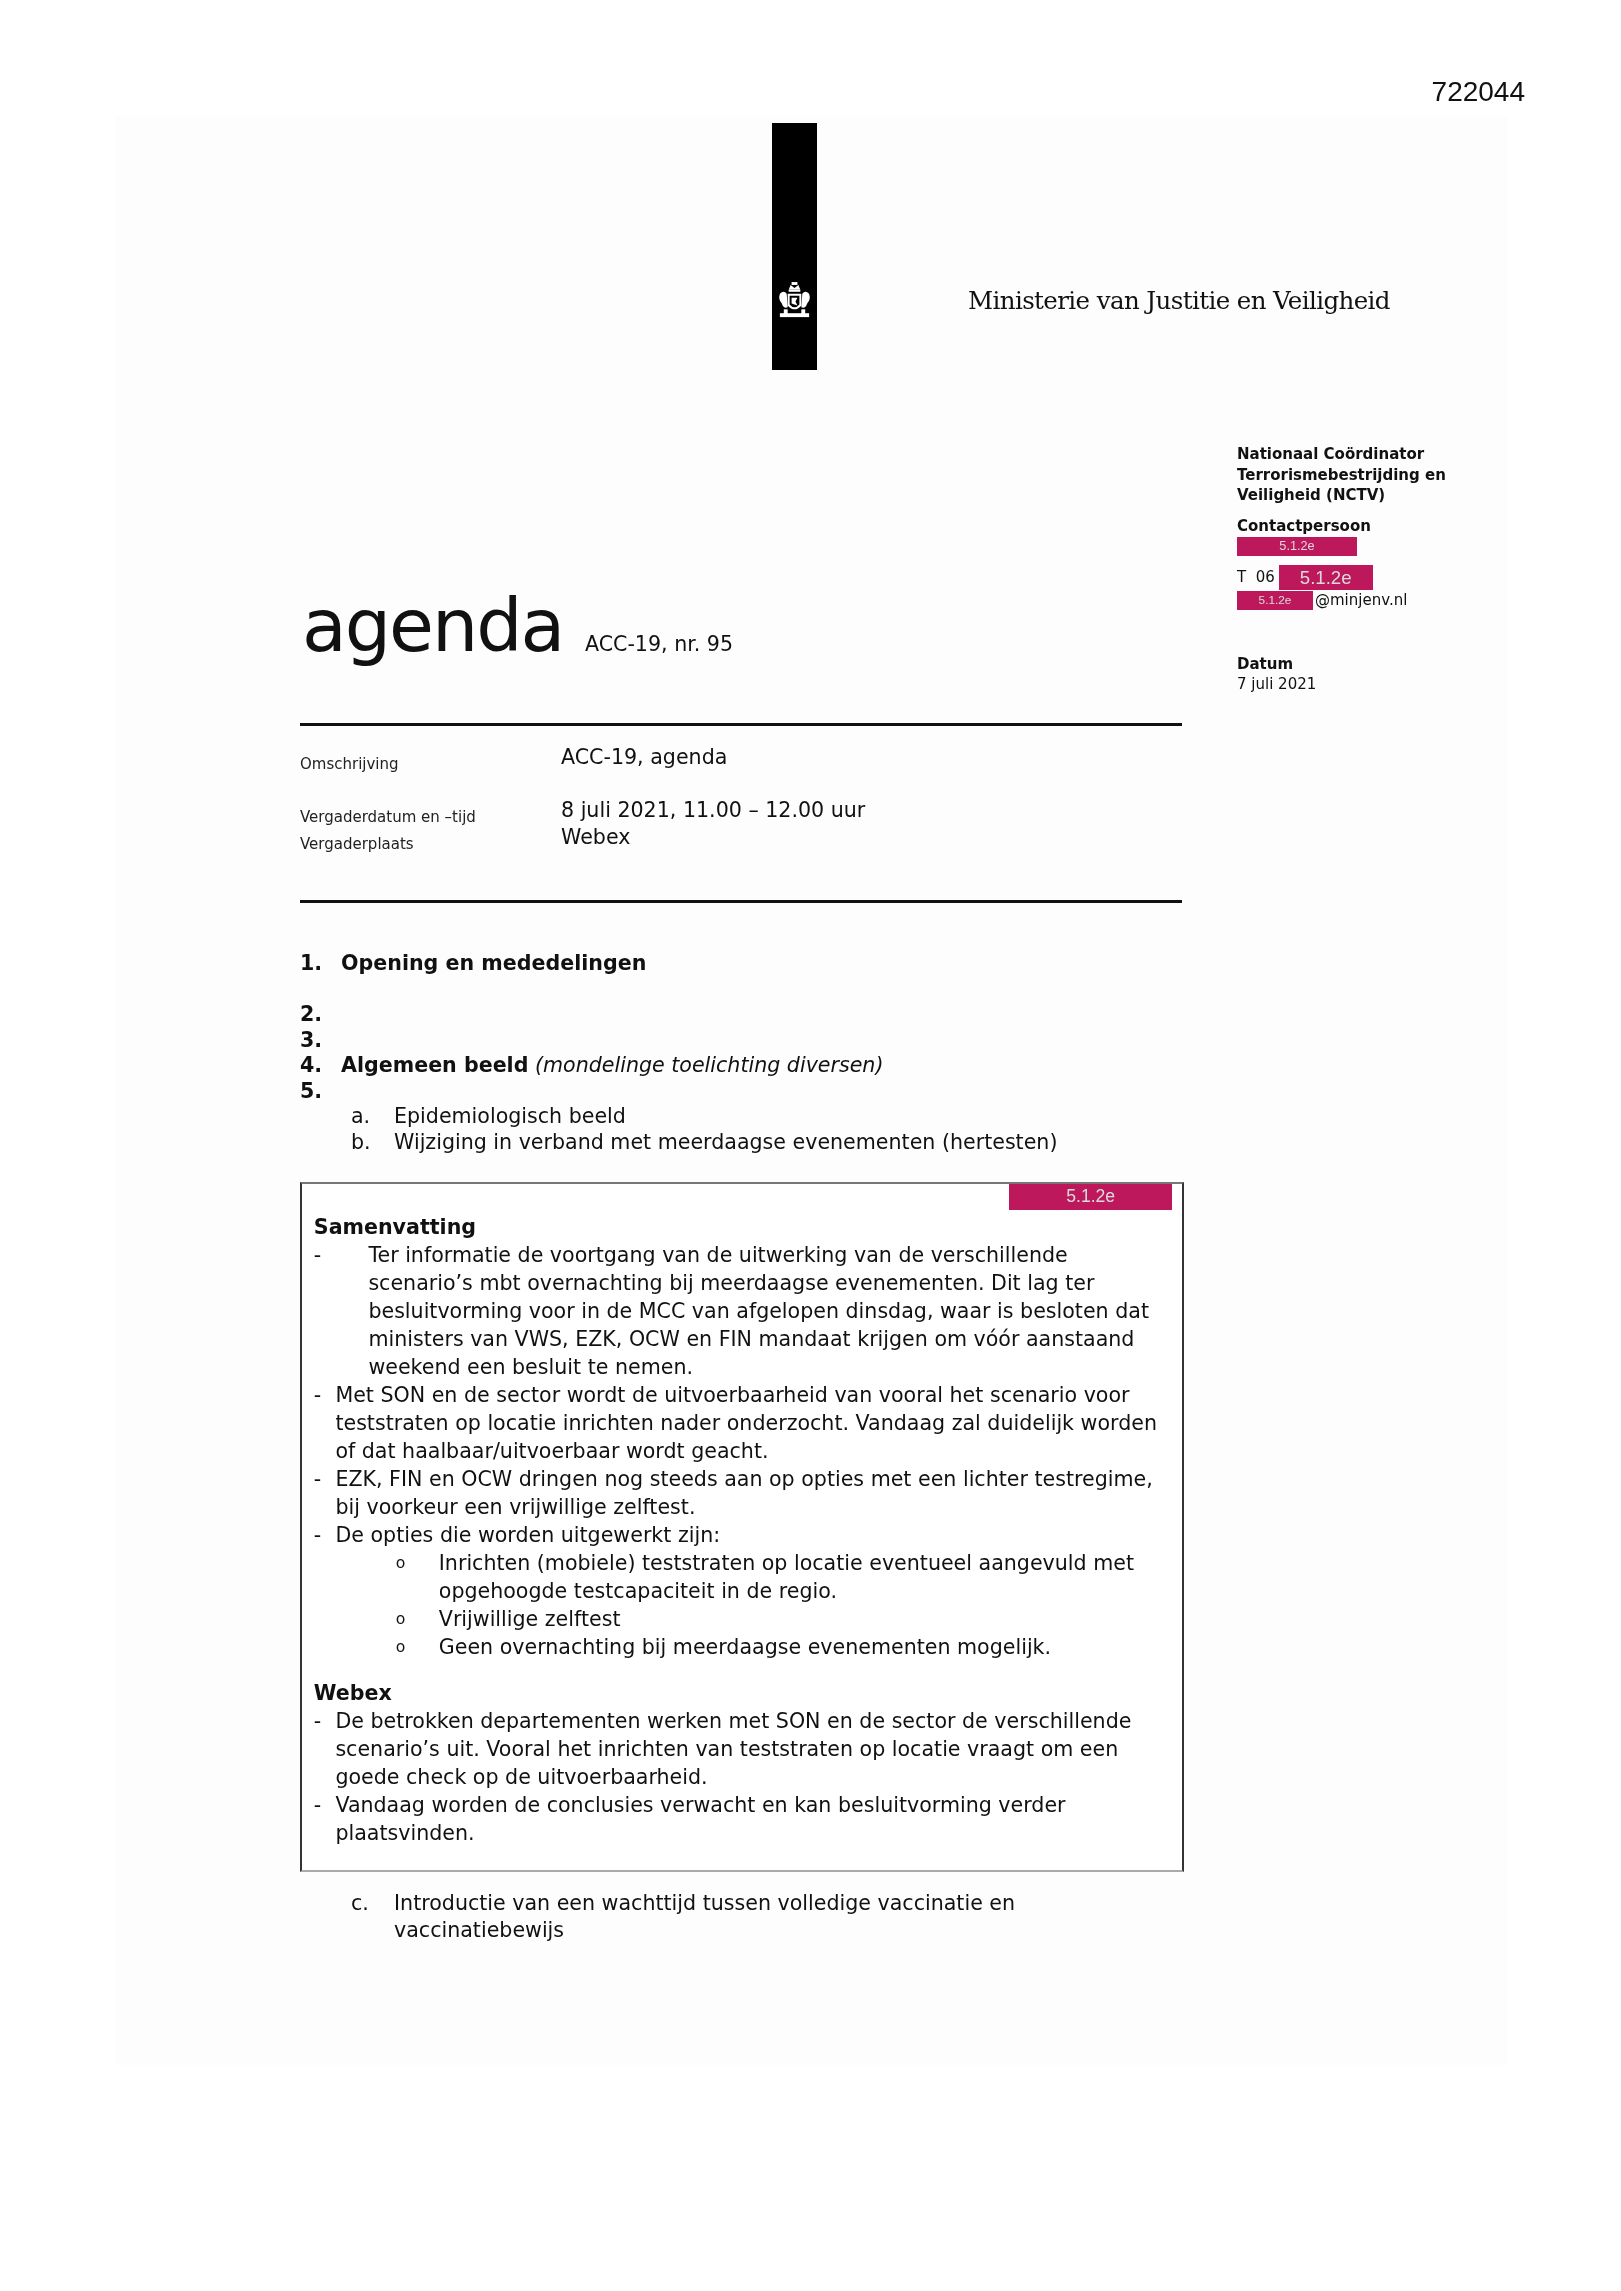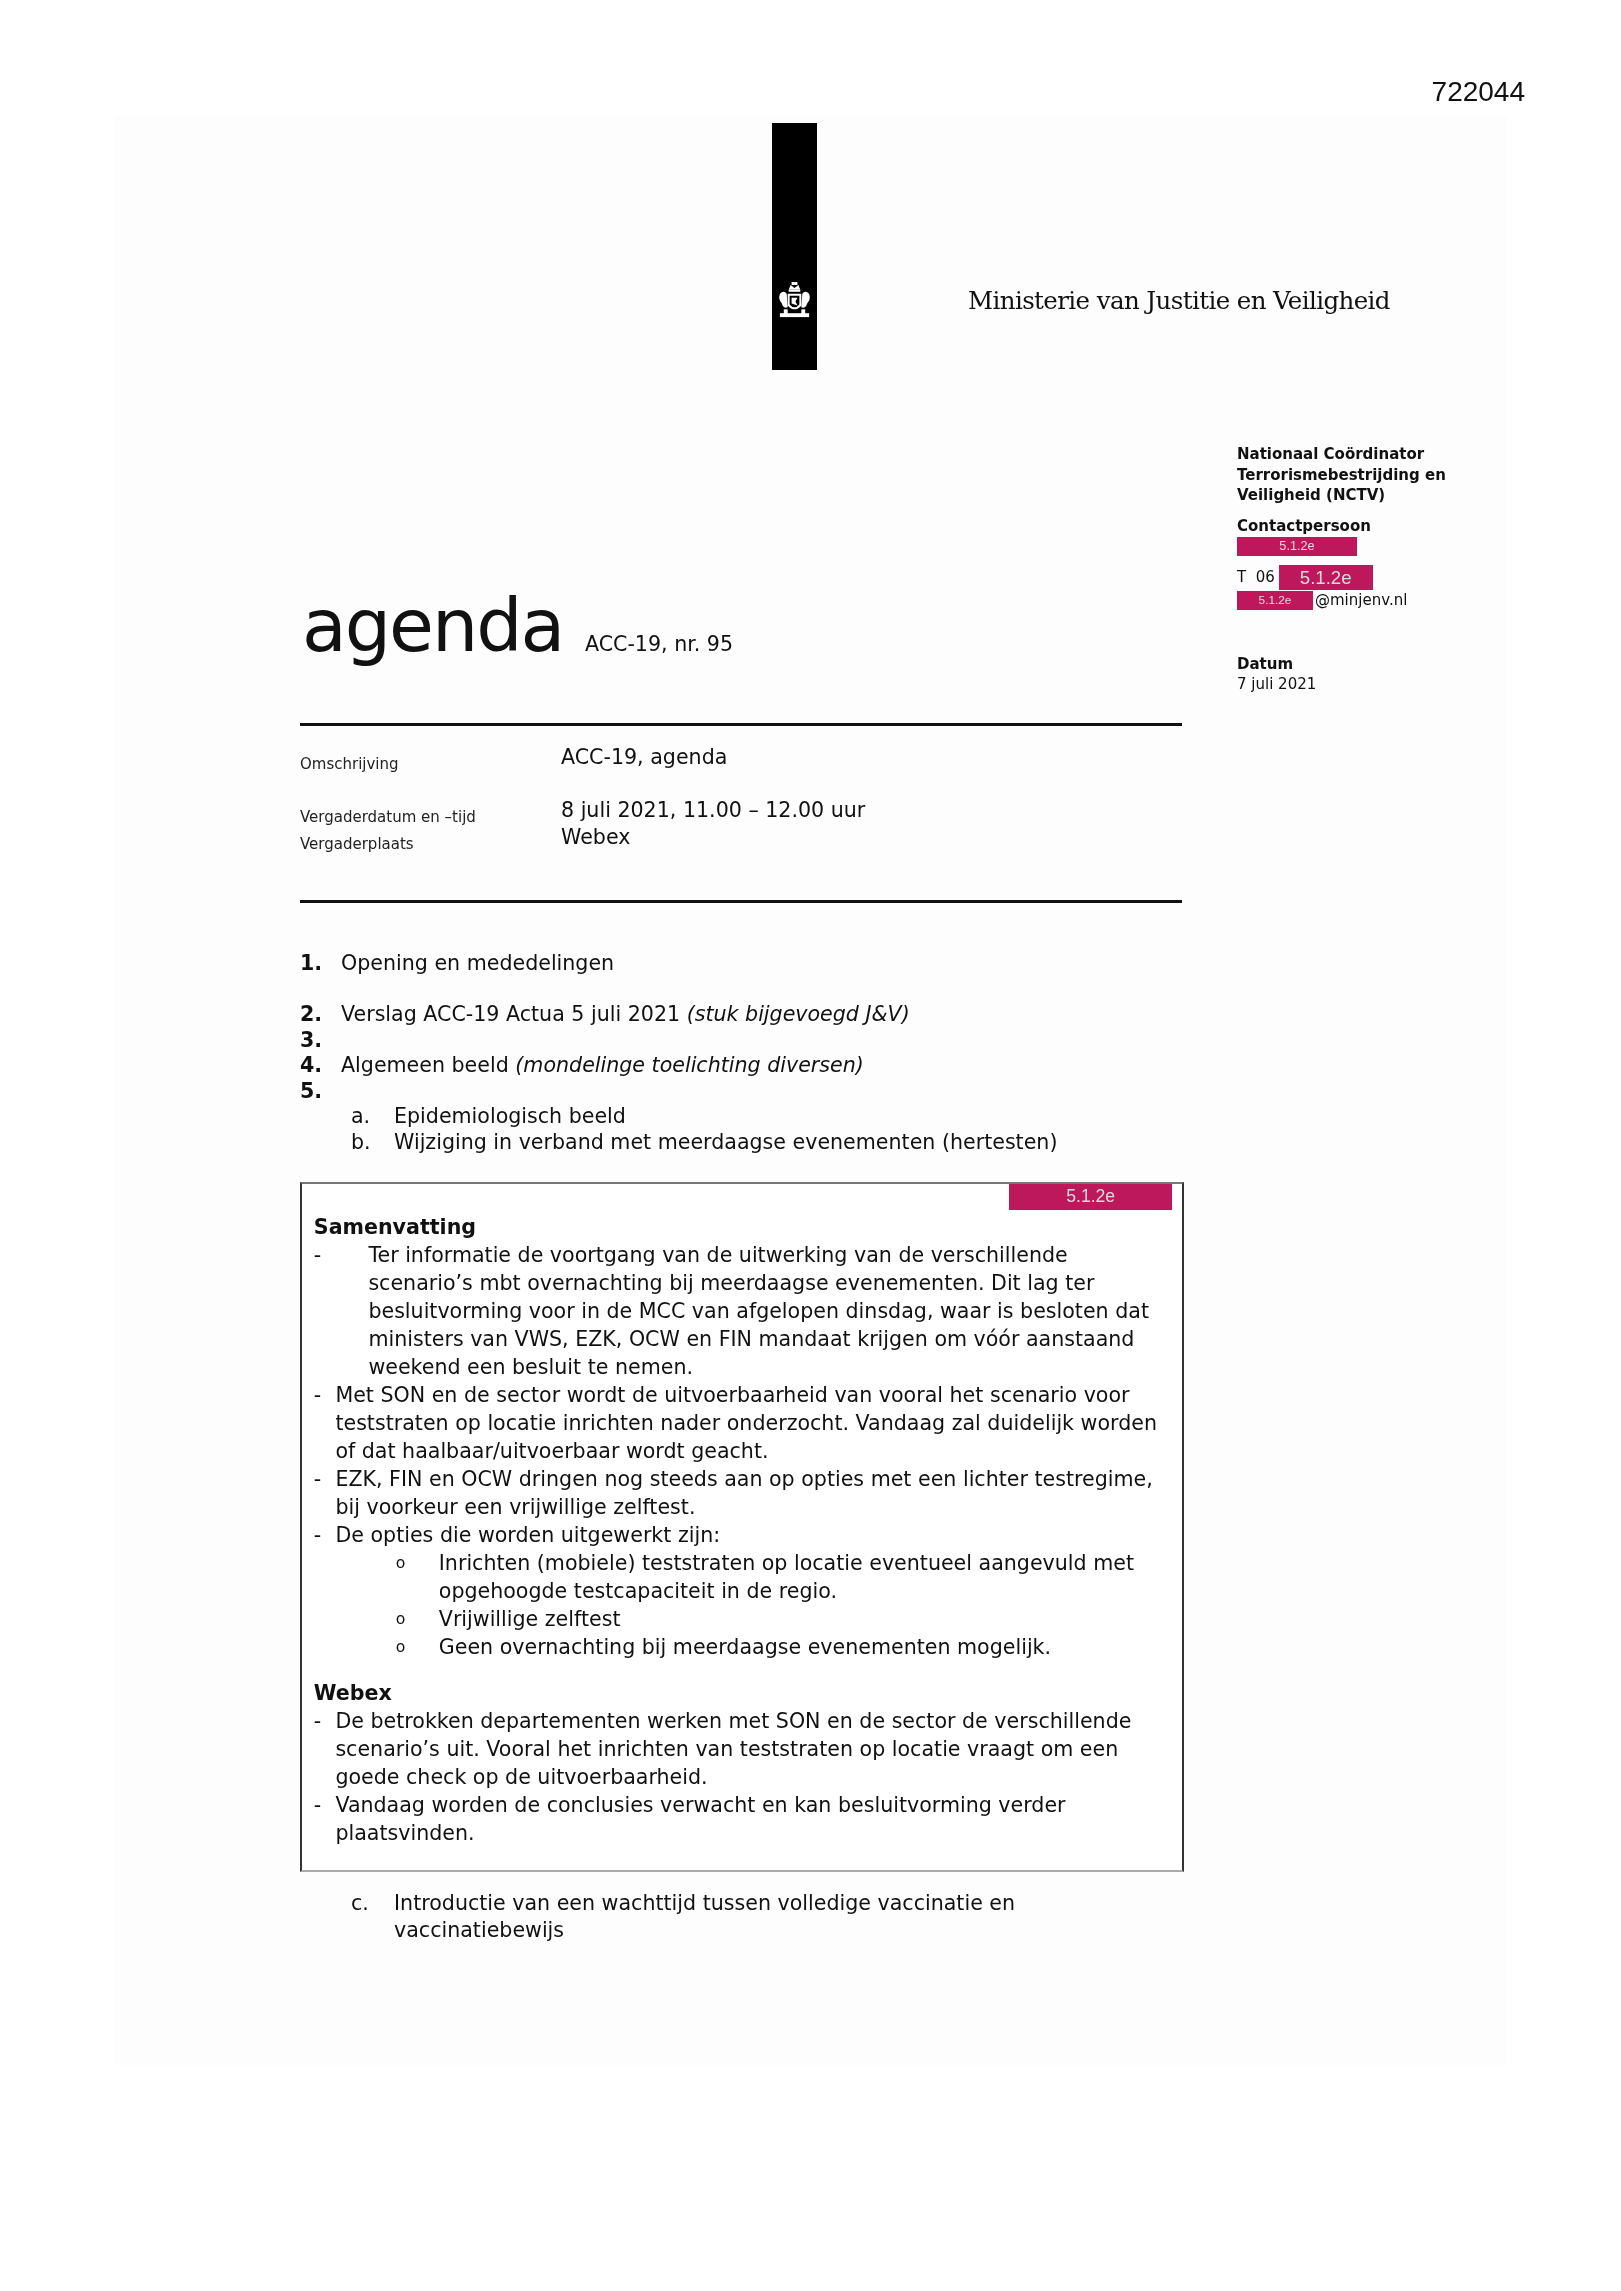--- a/index.html
+++ b/index.html
@@ -29,21 +29,21 @@
 
     .hr { position: absolute; left: 300px; width: 882px; height: 2.9px; background: #111; }
     .meta { position: absolute; left: 300px; width: 882px; }
     .meta-row { display: flex; position: absolute; left: 0; width: 882px; }
     .meta-label { width: 261px; font-size: 15px; color: #222; }
     .meta-value { font-size: 20.6px; color: #111; }
 
     .agenda { position: absolute; left: 300px; top: 951px; width: 882px; font-size: 20.6px; line-height: 25.5px; }
     .ag-item { display: flex; }
     .ag-num { width: 41px; font-weight: bold; }
-    .ag-text b { font-weight: normal; }
+    .ag-text b { font-weight: bold; }
     .ag-text i { font-style: italic; }
     .sub { display: flex; padding-left: 51px; font-size: 20.6px; line-height: 25.5px; }
     .sub-l { width: 43px; }
 
     .box { position: absolute; left: 300px; top: 1182px; width: 880px; height: 686px; border: 2px solid #333; border-top-color: #777; border-bottom-color: #aaa; background: #fff; }
     .box-redact { position: absolute; right: 9.8px; top: 0; width: 163px; height: 25.5px; font-size: 17.6px; line-height: 25.5px; }
     .box-inner { position: absolute; left: 11.8px; top: 29px; width: 863px; font-size: 20.6px; line-height: 28px; }
     .box-inner h4 { margin: 0; font-size: 20.6px; font-weight: bold; }
     .bul { display: flex; }
     .bul-d { width: 21.6px; flex: none; }
@@ -126,21 +126,20 @@
 
 <div class="hr" style="top:900px;"></div>
 
 <div class="agenda">
   <div class="ag-item" style="margin-bottom:25.5px;">
     <span class="ag-num">1.</span>
     <span class="ag-text"><b>Opening en mededelingen</b></span>
   </div>
   <div class="ag-item">
     <span class="ag-num">2.</span>
-    <span class="ag-text"><b>Verslag ACC-19 Actua 5 juli 2021</b> <i>(stuk bijgevoegd J&amp;V)</i></span>
   </div>
   <div class="ag-item">
     <span class="ag-num">3.</span>
   </div>
   <div class="ag-item">
     <span class="ag-num">4.</span>
     <span class="ag-text"><b>Algemeen beeld</b> <i>(mondelinge toelichting diversen)</i></span>
   </div>
   <div class="ag-item">
     <span class="ag-num">5.</span>

